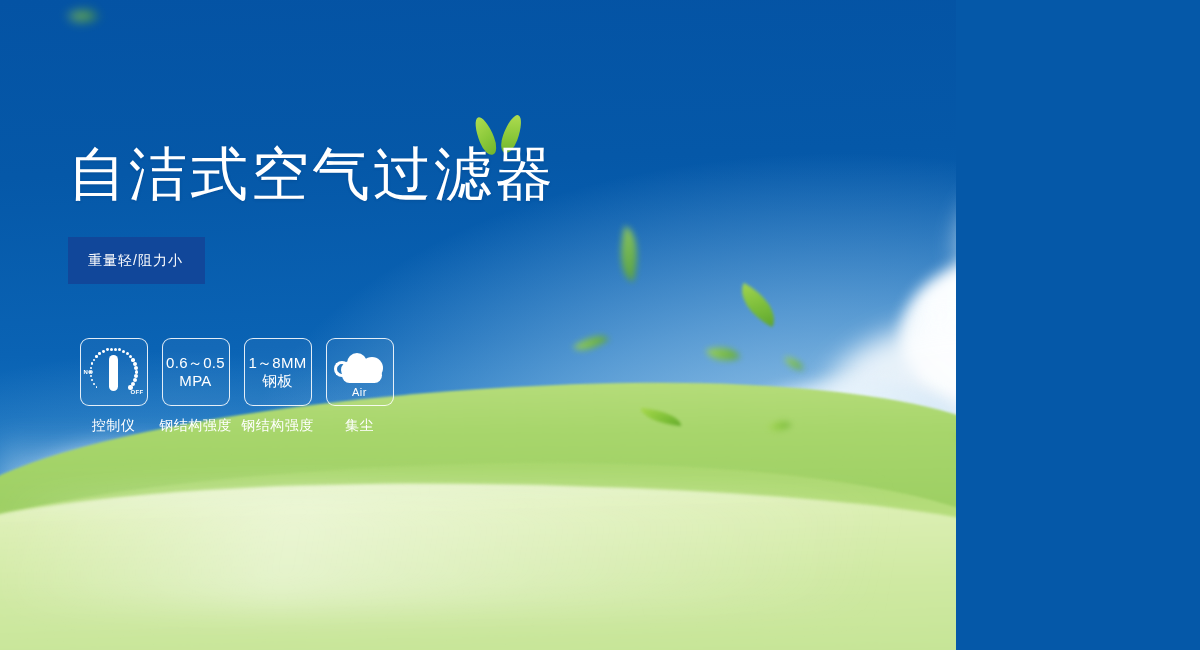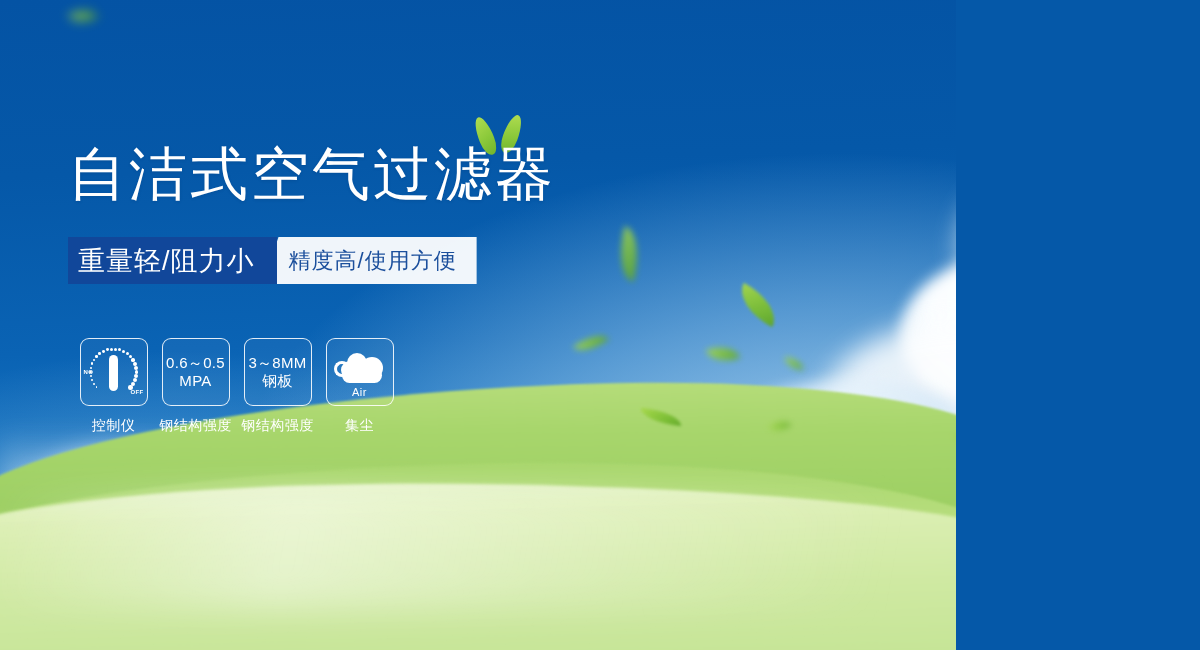--- a/index.html
+++ b/index.html
@@ -87,22 +87,22 @@
   .sprout { position:absolute; left:472px; top:110px; width:60px; height:46px; }
   .sprout span { position:absolute; width:15px; height:40px; border-radius:50% 50% 50% 50%/ 60% 60% 40% 40%;
     background:linear-gradient(160deg,#b2dd52 0%,#8bc93a 55%,#6fb42c 100%); }
   .sprout span.l { left:6px;  top:6px;  transform:rotate(-22deg); }
   .sprout span.r { left:32px; top:4px;  transform:rotate(20deg); }
 
   
   .subbar { position:absolute; left:68px; top:237px; height:47px; display:flex; }
   .sub-dark {
     background:#11479a; color:#ffffff;
-    padding:0 22px 0 10px; display:flex; align-items:center;
-    font-size:27px; letter-spacing:1px; white-space:nowrap;
+    padding:0 22px 0 20px; display:flex; align-items:center;
+    font-size:14px; letter-spacing:1px; white-space:nowrap;
     position:relative; z-index:2;
   }
   .sub-light {
     background:rgba(255,255,255,0.94); color:#1b4f9c;
     padding:0 20px 0 26px; display:flex; align-items:center;
     font-size:22px; letter-spacing:1px; white-space:nowrap;
     margin-left:-14px;
     clip-path:polygon(16px 0, 100% 0, 100% 100%, 0 100%);
     position:relative; z-index:1;
   }
@@ -229,21 +229,20 @@
 
   <div class="sprout">
     <span class="l"></span>
     <span class="r"></span>
   </div>
 
   <div class="title">自洁式空气过滤器</div>
 
   <div class="subbar">
     <div class="sub-dark">重量轻/阻力小</div>
-    <div class="sub-light">精度高/使用方便</div>
   </div>
 
   <div class="features">
 
     <div class="feat">
       <div class="feat-box">
         <div class="gauge">
           <div class="needle"></div>
           <div class="lbl no">NO</div>
           <div class="lbl off">OFF</div>
@@ -285,21 +284,21 @@
           <div>MPA</div>
         </div>
       </div>
       <div class="feat-label">钢结构强度</div>
     </div>
 
 
     <div class="feat">
       <div class="feat-box">
         <div class="feat-text">
-          <div>3～8MM</div>
+          <div>1～8MM</div>
           <div>钢板</div>
         </div>
       </div>
       <div class="feat-label">钢结构强度</div>
     </div>
 
     <div class="feat">
       <div class="feat-box">
         <div class="cloudicon">
           <div class="swirl"></div>

